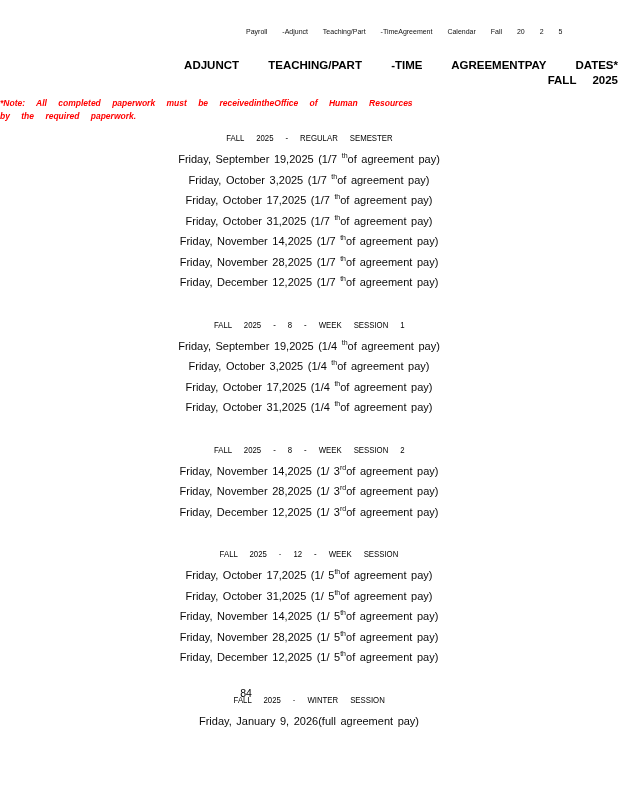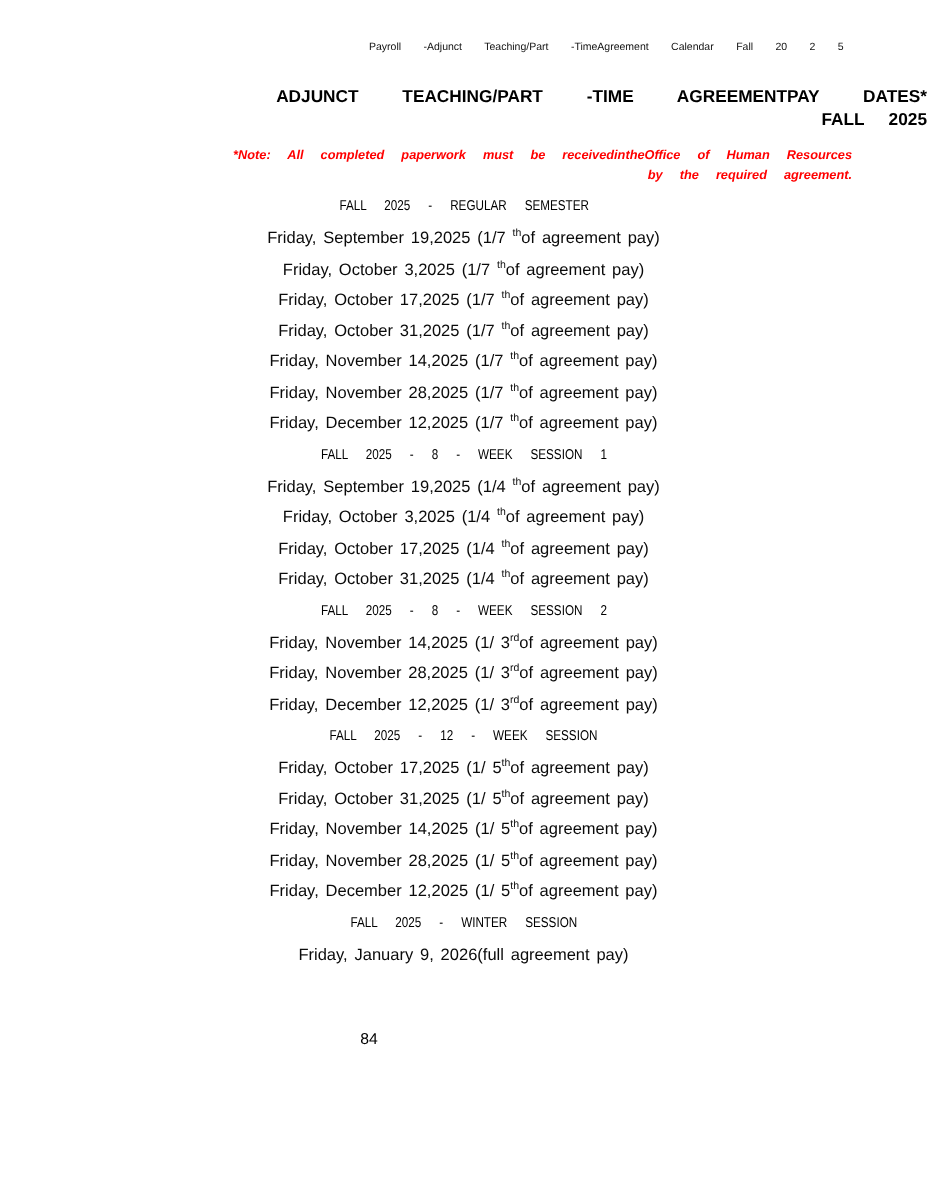--- a/index.html
+++ b/index.html
@@ -46,36 +46,36 @@
     font-size: 11.5px;
     word-spacing: 13px;
     margin-top: 3px;
     margin-left: 44px;
   }
   .note-block {
     position: absolute;
     top: 97px;
     left: 0;
     width: 568px;
-    text-align: right;
+    text-align: left;
     color: #ff0000;
     font-style: italic;
     font-size: 8.5px;
     line-height: 12.5px;
     font-weight: bold;
   }
   .note-line1 { word-spacing: 9px; white-space: nowrap; }
   .note-line2 { word-spacing: 9px; }
   .sections {
     position: absolute;
     top: 131px;
     left: 0;
     width: 618px;
   }
-  .section { margin-top: 4px; }
+  .section { margin-top: 25px; }
   .section:first-child { margin-top: 0; }
   .heading {
     text-align: center;
     font-weight: normal;
     font-size: 9.5px;
     height: 14px;
     line-height: 14px;
     margin-bottom: 4px;
   }
   .heading .heading-text {
@@ -114,21 +114,21 @@
 
   <div class="running-header">Payroll -Adjunct Teaching/Part -TimeAgreement Calendar Fall 20 2 5</div>
 
   <div class="title-block">
     <div class="title-line1">ADJUNCT TEACHING/PART -TIME AGREEMENTPAY DATES*</div>
     <div class="title-line2">FALL 2025</div>
   </div>
 
   <div class="note-block">
     <div class="note-line1">*Note: All completed paperwork must be receivedintheOffice of Human Resources</div>
-    <div class="note-line2">by the required agreement.</div>
+    <div class="note-line2">by the required paperwork.</div>
   </div>
 
   <div class="sections" id="sections">
       <div class="section">
         <div class="heading"><span class="heading-text">FALL 2025 - REGULAR SEMESTER</span></div>
         <div class="row">Friday, September 19,2025 (1/7 <sup>th</sup>of agreement pay)</div>
         <div class="row">Friday, October 3,2025 (1/7 <sup>th</sup>of agreement pay)</div>
         <div class="row">Friday, October 17,2025 (1/7 <sup>th</sup>of agreement pay)</div>
         <div class="row">Friday, October 31,2025 (1/7 <sup>th</sup>of agreement pay)</div>
         <div class="row">Friday, November 14,2025 (1/7 <sup>th</sup>of agreement pay)</div>

